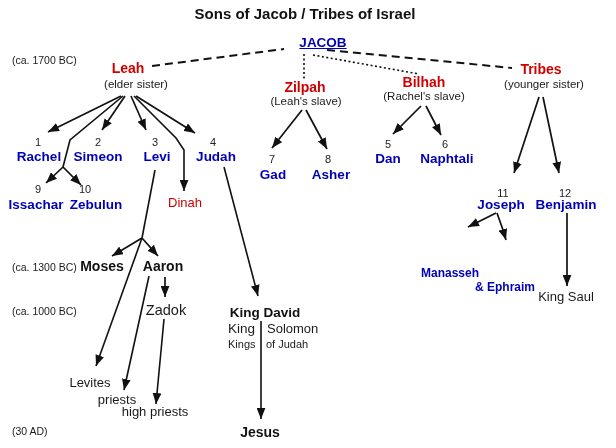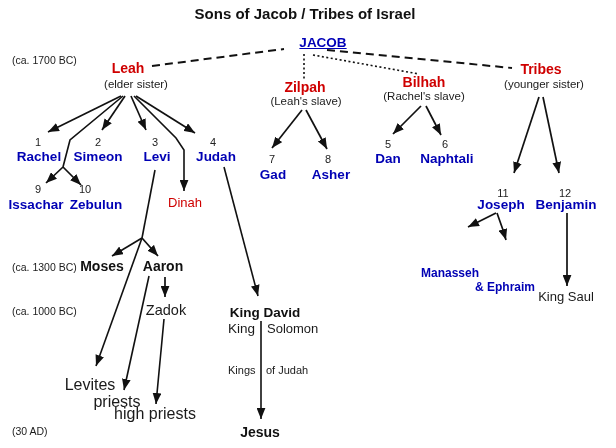--- a/index.html
+++ b/index.html
@@ -15,22 +15,22 @@
   .wife{font-size:14px;font-weight:bold;color:#cf0000;}
   .note{font-size:11.5px;color:#1a1a1a;}
   .num{font-size:11px;color:#222;}
   .son{font-size:13.5px;font-weight:bold;color:#0000b4;}
   .dinah{font-size:13px;color:#cf0000;}
   .smallblue{font-size:12px;font-weight:bold;color:#0000b4;margin-top:36px;}
   .era{font-size:10.5px;color:#1a1a1a;}
   .bold-black{font-size:14px;font-weight:bold;color:#111;}
   .plain14{font-size:14.5px;color:#1a1a1a;}
   .plain13{font-size:13px;color:#1a1a1a;text-align:right;}
-  .plain12{font-size:16px;color:#1a1a1a;}
-  .plain11{font-size:11px;color:#1a1a1a;margin-top:26px;}
+  .plain12{font-size:13px;color:#1a1a1a;}
+  .plain11{font-size:11px;color:#1a1a1a;}
   .bold13{font-size:13.5px;font-weight:bold;color:#111;}
 </style>
 </head>
 <body>
 
 <div id="stage">
 
   <svg id="edges" width="616" height="448" viewBox="0 0 616 448">
     <defs>
       <marker id="ah" viewBox="0 0 10 8" refX="10" refY="4" markerWidth="11" markerHeight="9" orient="auto" markerUnits="userSpaceOnUse">

